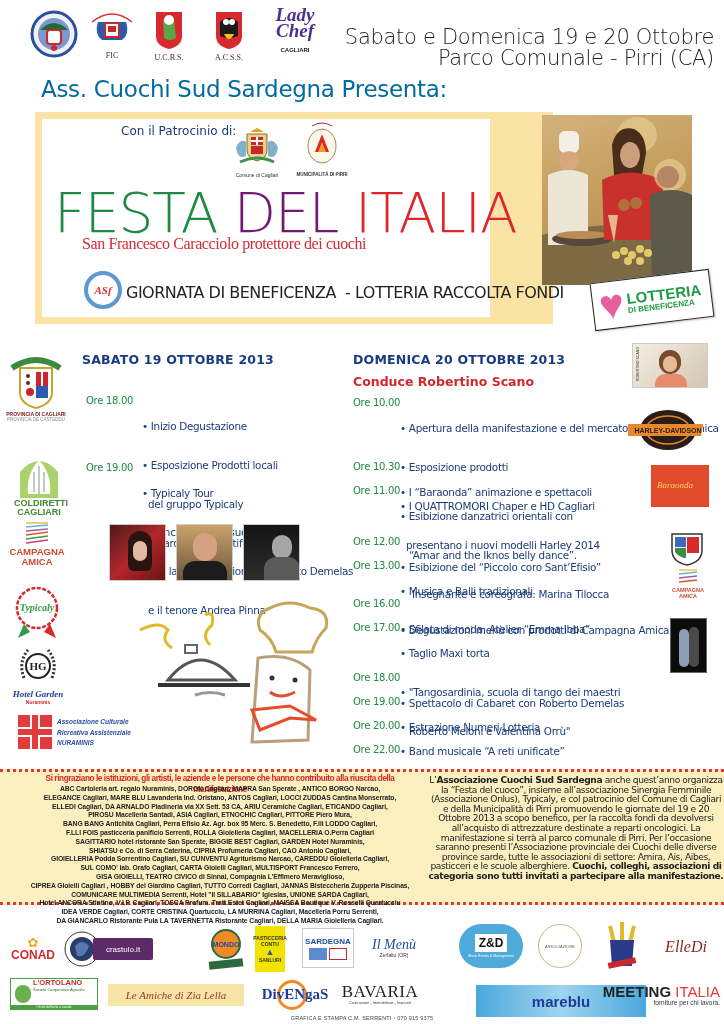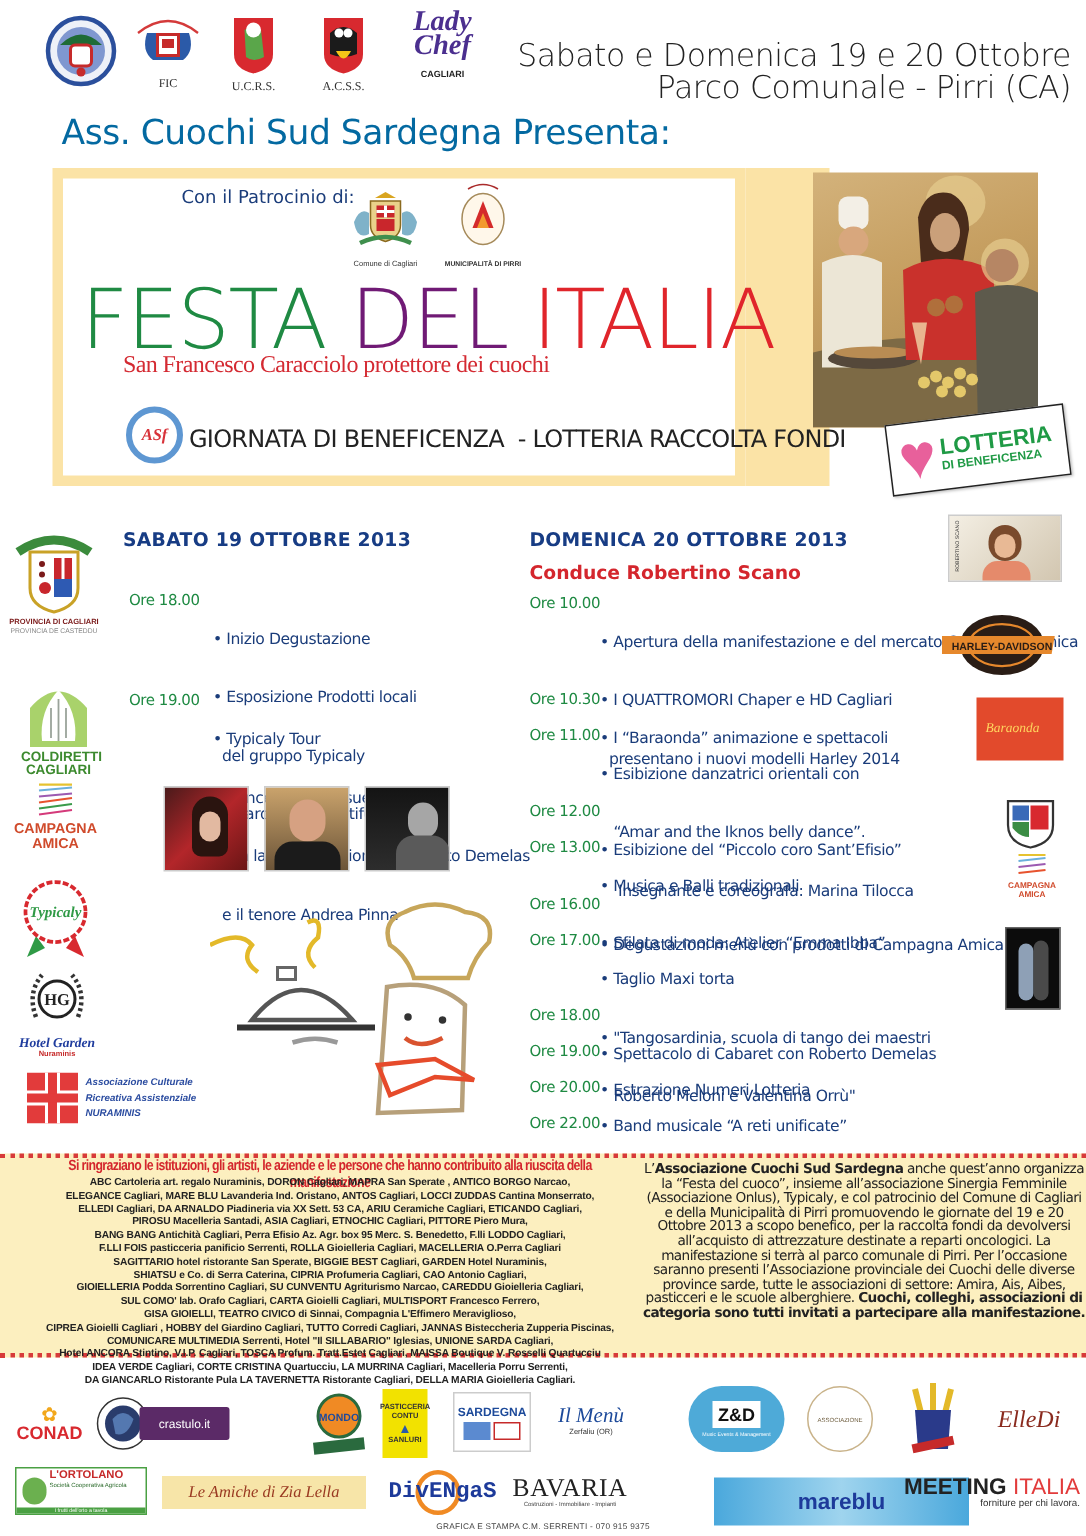--- a/index.html
+++ b/index.html
@@ -334,20 +334,21 @@
 <div class="photo" style="left:632px;top:343px;width:76px;height:45px;background:linear-gradient(135deg,#f4efe4,#d2c6b0);">
   <div style="position:absolute;left:3px;top:3px;font-size:3.5px;color:#333;writing-mode:vertical-rl;transform:rotate(180deg);">ROBERTINO SCANO</div>
   <div style="position:absolute;left:26px;top:6px;width:22px;height:24px;border-radius:11px;background:#7a4a2c;"></div>
   <div style="position:absolute;left:30px;top:12px;width:14px;height:16px;border-radius:7px;background:#e8b995;"></div>
   <div style="position:absolute;left:22px;top:30px;width:32px;height:15px;border-radius:10px 10px 0 0;background:#e58a6b;"></div>
 </div>
 
 <div class="sched-time" style="left:353px;top:397px;">Ore 10.00</div>
 <div class="sched-item" style="left:400px;top:396px;">
   <div>• Apertura della manifestazione e del mercato Campagna Amica</div>
+  <div>• Esposizione prodotti</div>
   <div>• I QUATTROMORI Chaper e HD Cagliari</div>
   <div>  presentano i nuovi modelli Harley 2014</div>
 </div>
 <svg class="abs" style="left:628px;top:408px;" width="80" height="44" viewBox="0 0 80 44">
   <ellipse cx="40" cy="22" rx="28" ry="20" fill="#2a1d16"></ellipse>
   <ellipse cx="40" cy="22" rx="22" ry="14" fill="none" stroke="#e6882c" stroke-width="1.5"></ellipse>
   <rect x="2" y="16" width="76" height="12" fill="#e6882c" transform="skewX(-10)"></rect>
   <text x="40" y="25" text-anchor="middle" font-family="Liberation Sans, sans-serif" font-weight="bold" font-size="7" fill="#2a1d16">HARLEY-DAVIDSON</text>
 </svg>
 
@@ -515,21 +516,21 @@
 
 <div class="spons" style="left:10px;top:978px;width:88px;height:32px;border:1px solid #4aa043;justify-content:flex-start;padding-left:22px;flex-direction:column;align-items:flex-start;">
   <span style="position:absolute;left:4px;top:6px;width:16px;height:18px;background:#6bb04f;border-radius:8px;"></span>
   <span style="color:#c62a2a;font-weight:bold;font-size:7.5px;line-height:8px;">L'ORTOLANO</span>
   <span style="color:#2a6a2a;font-size:4px;line-height:5px;">Società Cooperativa Agricola</span>
   <span style="position:absolute;left:0;bottom:0;width:100%;background:#4aa043;color:#fff;font-size:3.5px;text-align:center;">I frutti dell'orto a tavola</span>
 </div>
 <div class="spons" style="left:108px;top:984px;width:136px;height:22px;background:#f7e5a8;color:#9a3a22;font-family:'Liberation Serif',serif;font-style:italic;font-size:11px;">
   <span>Le Amiche di Zia Lella</span>
 </div>
-<div class="spons" style="left:255px;top:976px;width:80px;height:36px;font-family:Liberation Mono, monospace;font-weight:bold;font-size:15px;color:#1d3a9a;text-align:right;">
+<div class="spons" style="left:255px;top:976px;width:80px;height:36px;font-family:Liberation Serif, serif;font-weight:bold;font-size:15px;color:#1d3a9a;text-align:right;">
   <span style="position:absolute;left:22px;top:4px;width:30px;height:30px;border-radius:50%;border:3px solid #f08a24;"></span>
   <span style="position:relative;">DivENgaS</span>
 </div>
 <div class="spons" style="left:340px;top:978px;width:80px;height:32px;flex-direction:column;">
   <span style="font-family:'Liberation Serif',serif;font-size:17px;color:#222;letter-spacing:0.5px;line-height:17px;">BAVARIA</span>
   <span style="font-size:4px;color:#444;">Costruzioni - Immobiliare - Impianti</span>
 </div>
 <div class="spons" style="left:428px;top:985px;width:170px;height:32px;background:linear-gradient(90deg,#4aa8dc,#9fd4ee 50%,#4aa8dc);margin-left:48px;">
   <span style="color:#1d3a9a;font-weight:bold;font-size:15px;">mareblu</span>
 </div>

